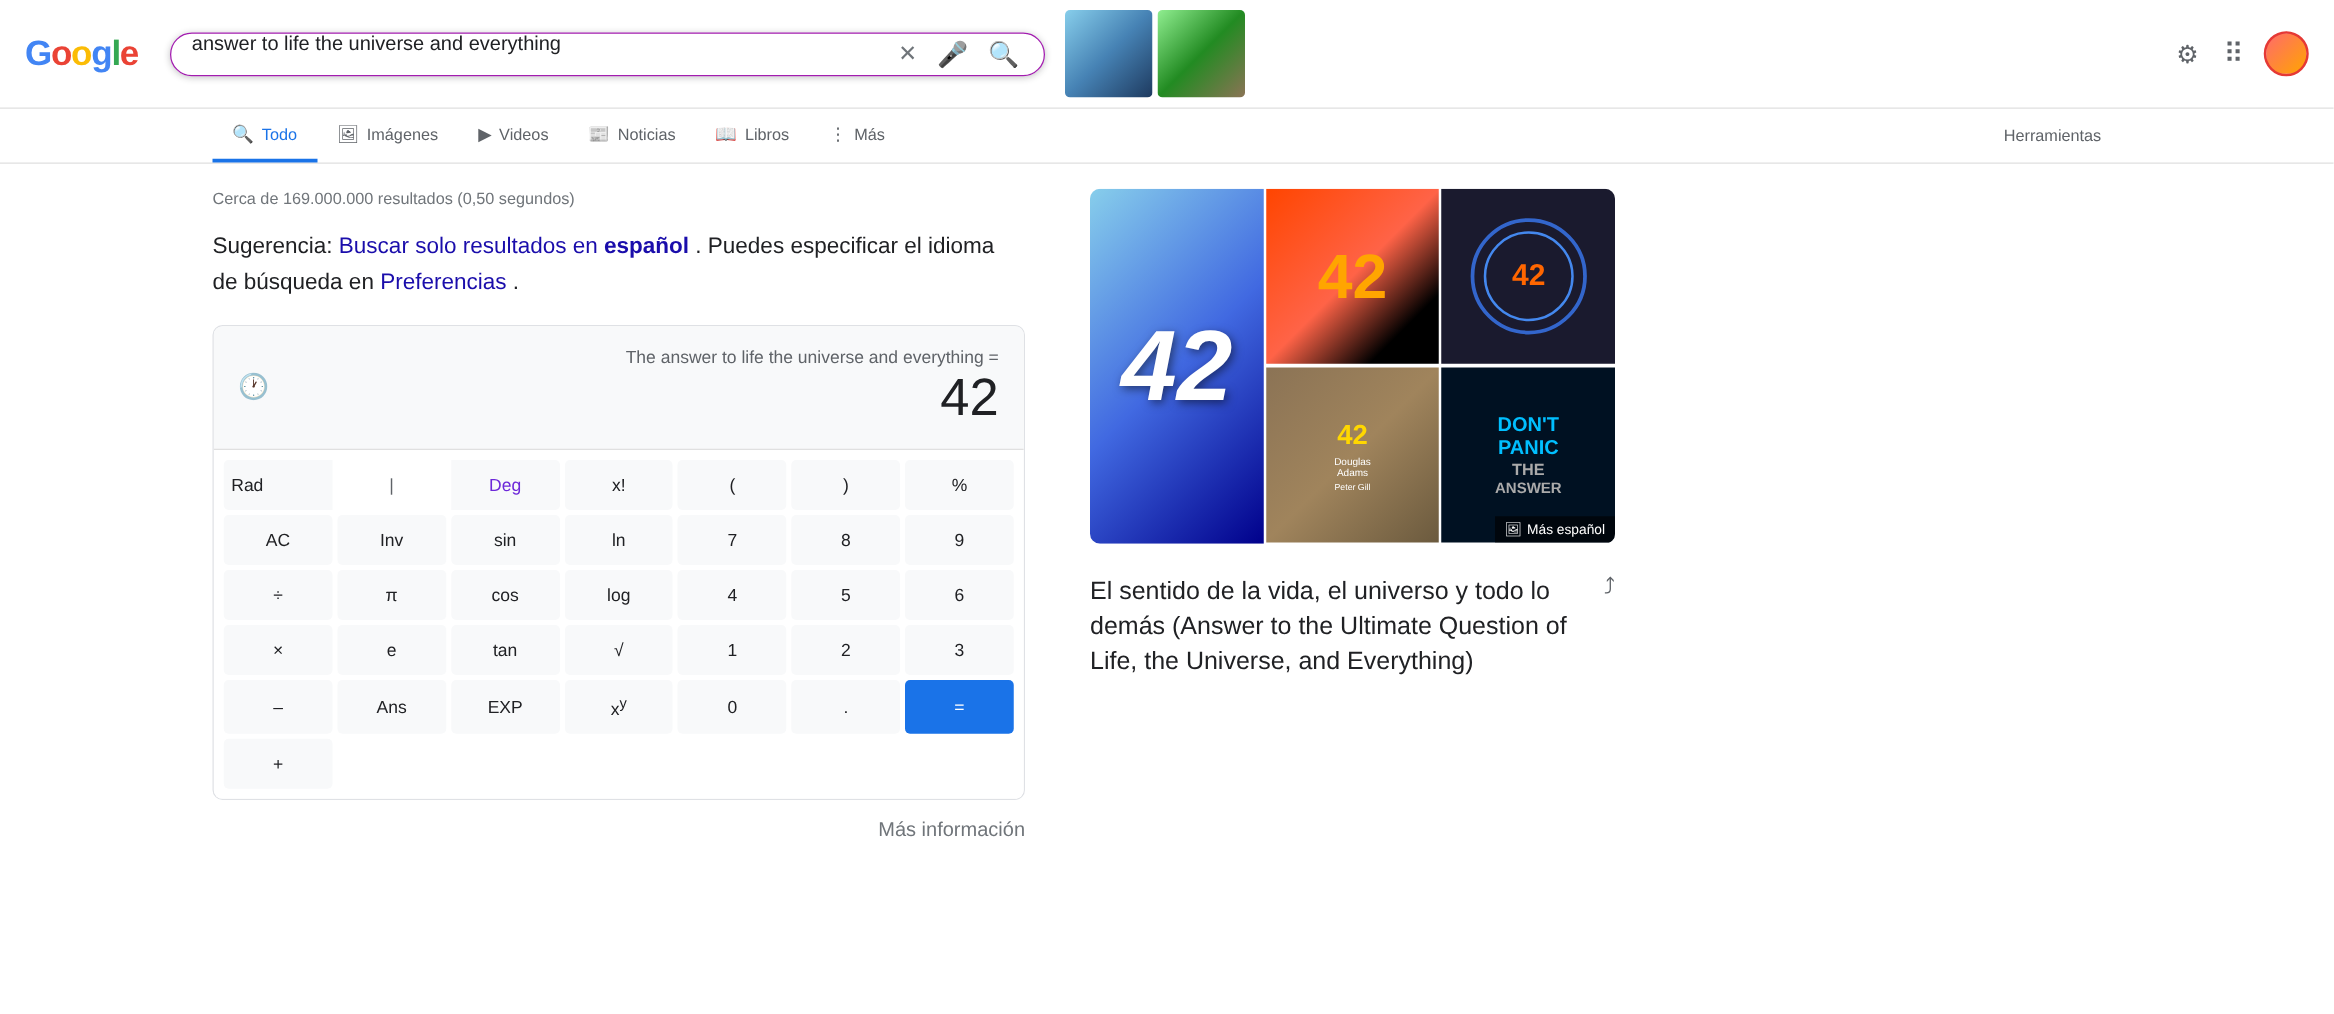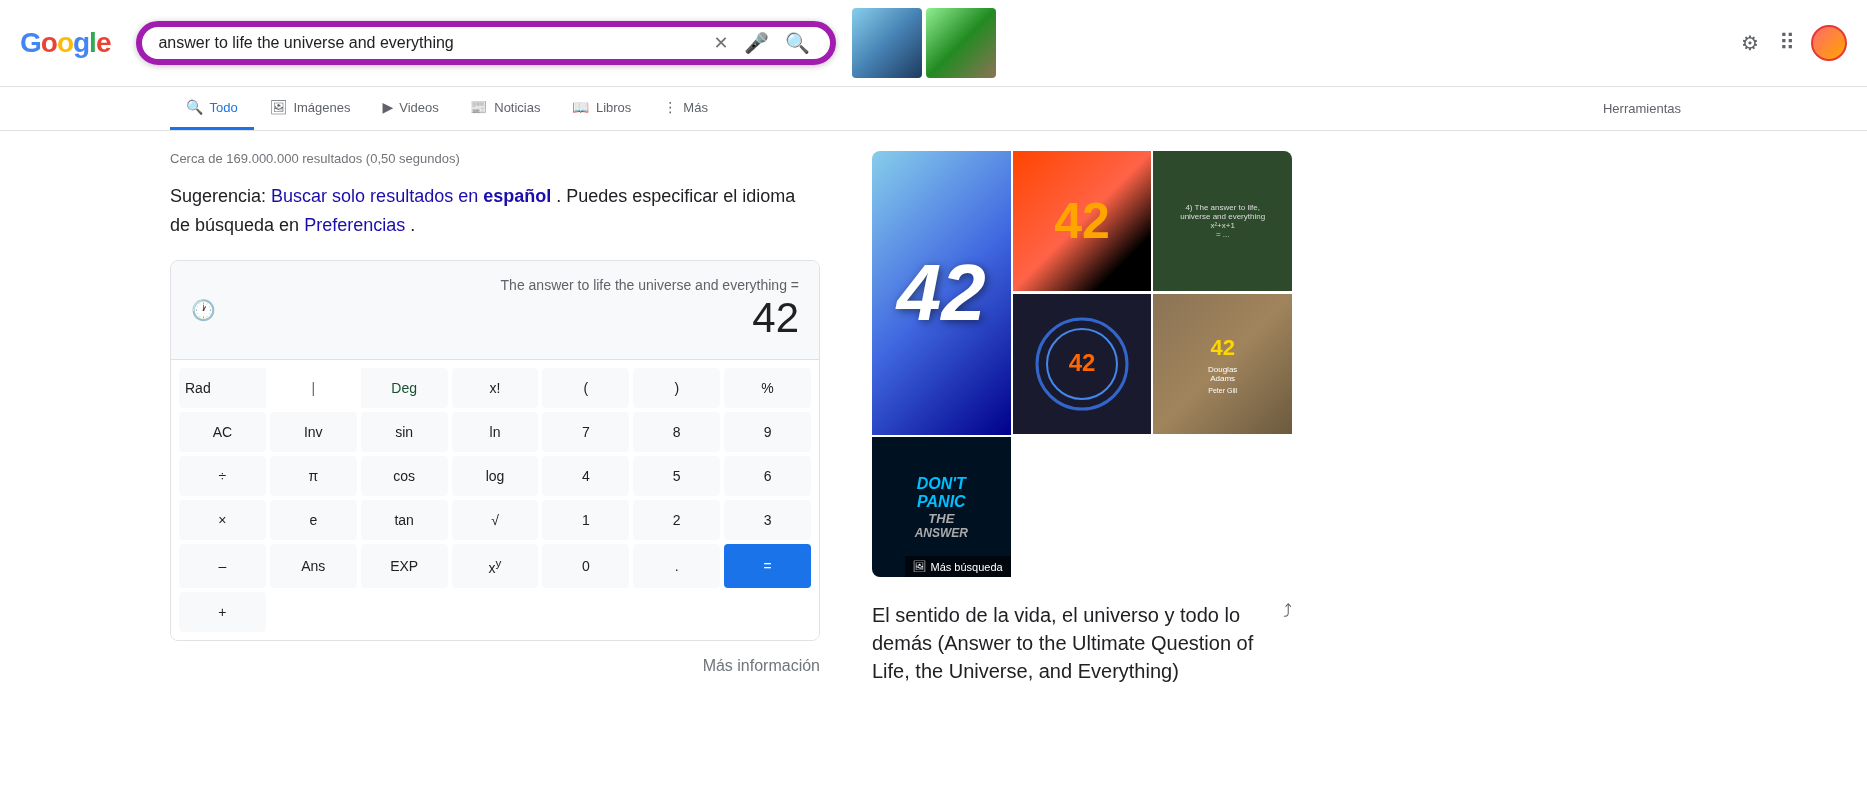--- a/index.html
+++ b/index.html
@@ -23,22 +23,22 @@
     }
     .logo span:nth-child(1) { color: #4285F4; }
     .logo span:nth-child(2) { color: #EA4335; }
     .logo span:nth-child(3) { color: #FBBC05; }
     .logo span:nth-child(4) { color: #4285F4; }
     .logo span:nth-child(5) { color: #34A853; }
     .logo span:nth-child(6) { color: #EA4335; }
 
     .search-bar {
       display: flex;
-      align-items: center;
-      border: 6px solid #a21caf;
+      align-items: flex-start;
+      border: 1px solid #a21caf;
       border-radius: 24px;
       padding: 0 16px;
       flex: 1;
       max-width: 700px;
       box-shadow: 0 1px 6px rgba(32,33,36,.28);
     }
     .search-input {
       border: none;
       outline: none;
       font-size: 16px;
@@ -325,21 +325,20 @@
       display: flex;
       flex-direction: column;
       align-items: center;
       justify-content: center;
       color: #00BFFF;
       font-size: 14px;
       font-weight: bold;
       text-align: center;
       width: 100%;
       height: 100%;
-      font-style: italic;
     }
     .more-images-overlay {
       position: absolute;
       bottom: 0;
       right: 0;
       background: rgba(0,0,0,0.6);
       color: #fff;
       font-size: 11px;
       padding: 4px 8px;
       display: flex;
@@ -378,21 +377,21 @@
       font-size: 14px;
       cursor: pointer;
       text-align: left;
       border-radius: 4px 0 0 4px;
     }
     .deg-btn {
       flex: 1;
       padding: 12px 6px;
       border: none;
       background: #f8f9fa;
-      color: #14532d;
+      color: #6d28d9;
       font-size: 14px;
       cursor: pointer;
       text-align: center;
       border-radius: 0 4px 4px 0;
     }
   </style>
 </head>
 <body>
 
 <div class="header">
@@ -526,25 +525,20 @@
   <div class="right-col">
     <div class="image-grid">
 
       <div class="img-cell img-cell-large">
         <div class="img-42-blue">42</div>
       </div>
 
       <div class="img-cell">
         <div class="img-42-fire">42</div>
       </div>
-      <div class="img-cell">
-        <div class="img-chalkboard">
-          <span style="font-size:8px;color:#ddd;">4) The answer to life,<br>universe and everything<br>x²+x+1<br>= ...</span>
-        </div>
-      </div>
 
       <div class="img-cell">
         <div class="img-circle-42">
           <svg class="circle-svg" viewBox="0 0 100 100">
             <circle cx="50" cy="50" r="45" fill="none" stroke="#3366CC" stroke-width="3"></circle>
             <circle cx="50" cy="50" r="35" fill="none" stroke="#4488EE" stroke-width="2"></circle>
             <text x="50" y="57" text-anchor="middle" fill="#FF6600" font-size="24" font-weight="bold">42</text>
           </svg>
         </div>
       </div>
@@ -559,21 +553,21 @@
       </div>
       <div class="img-cell" style="position:relative;">
         <div class="img-dont-panic">
           <span style="font-size:16px;font-weight:bold;color:#00BFFF;">DON'T</span>
           <span style="font-size:16px;font-weight:bold;color:#00BFFF;">PANIC</span>
           <span style="font-size:13px;color:#aaa;">THE</span>
           <span style="font-size:12px;color:#aaa;">ANSWER</span>
         </div>
         <div class="more-images-overlay">
           <span>🖼</span>
-          <span>Más búsqueda</span>
+          <span>Más español</span>
         </div>
       </div>
     </div>
 
     <div class="knowledge-card">
       <span class="knowledge-share">⤴</span>
       <div class="knowledge-title">El sentido de la vida, el universo y todo lo demás (Answer to the Ultimate Question of Life, the Universe, and Everything)</div>
     </div>
   </div>
 

